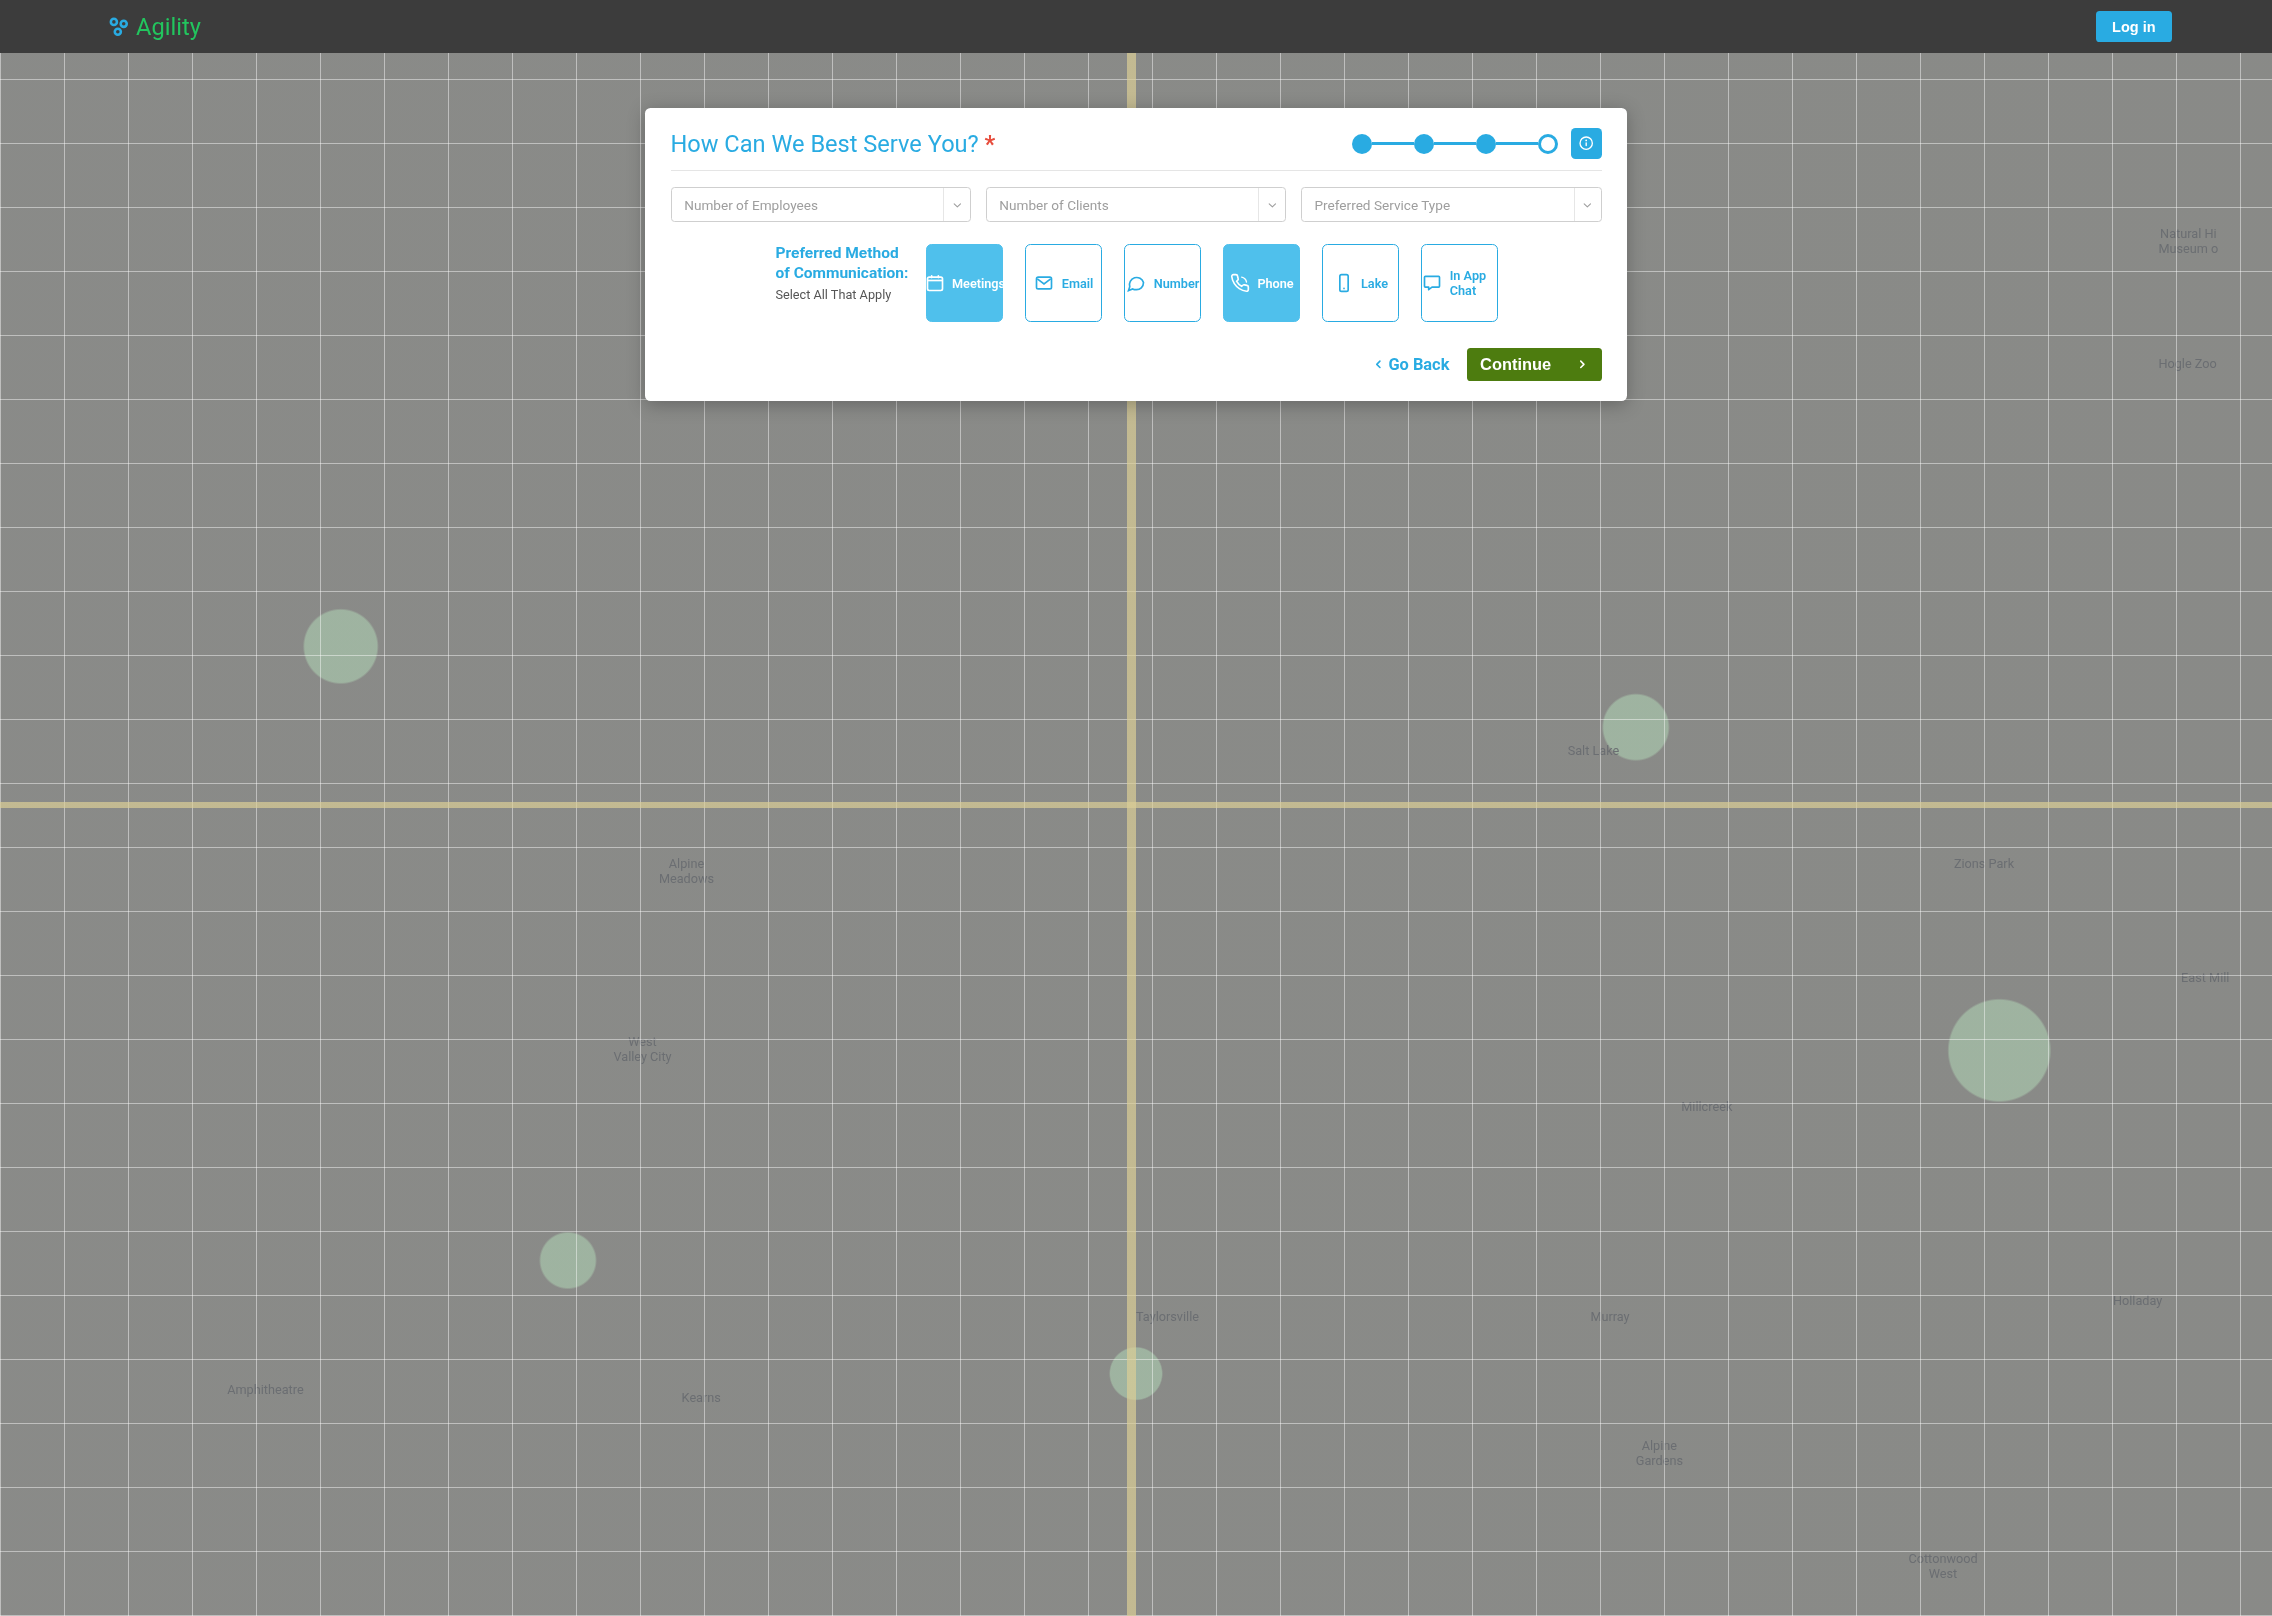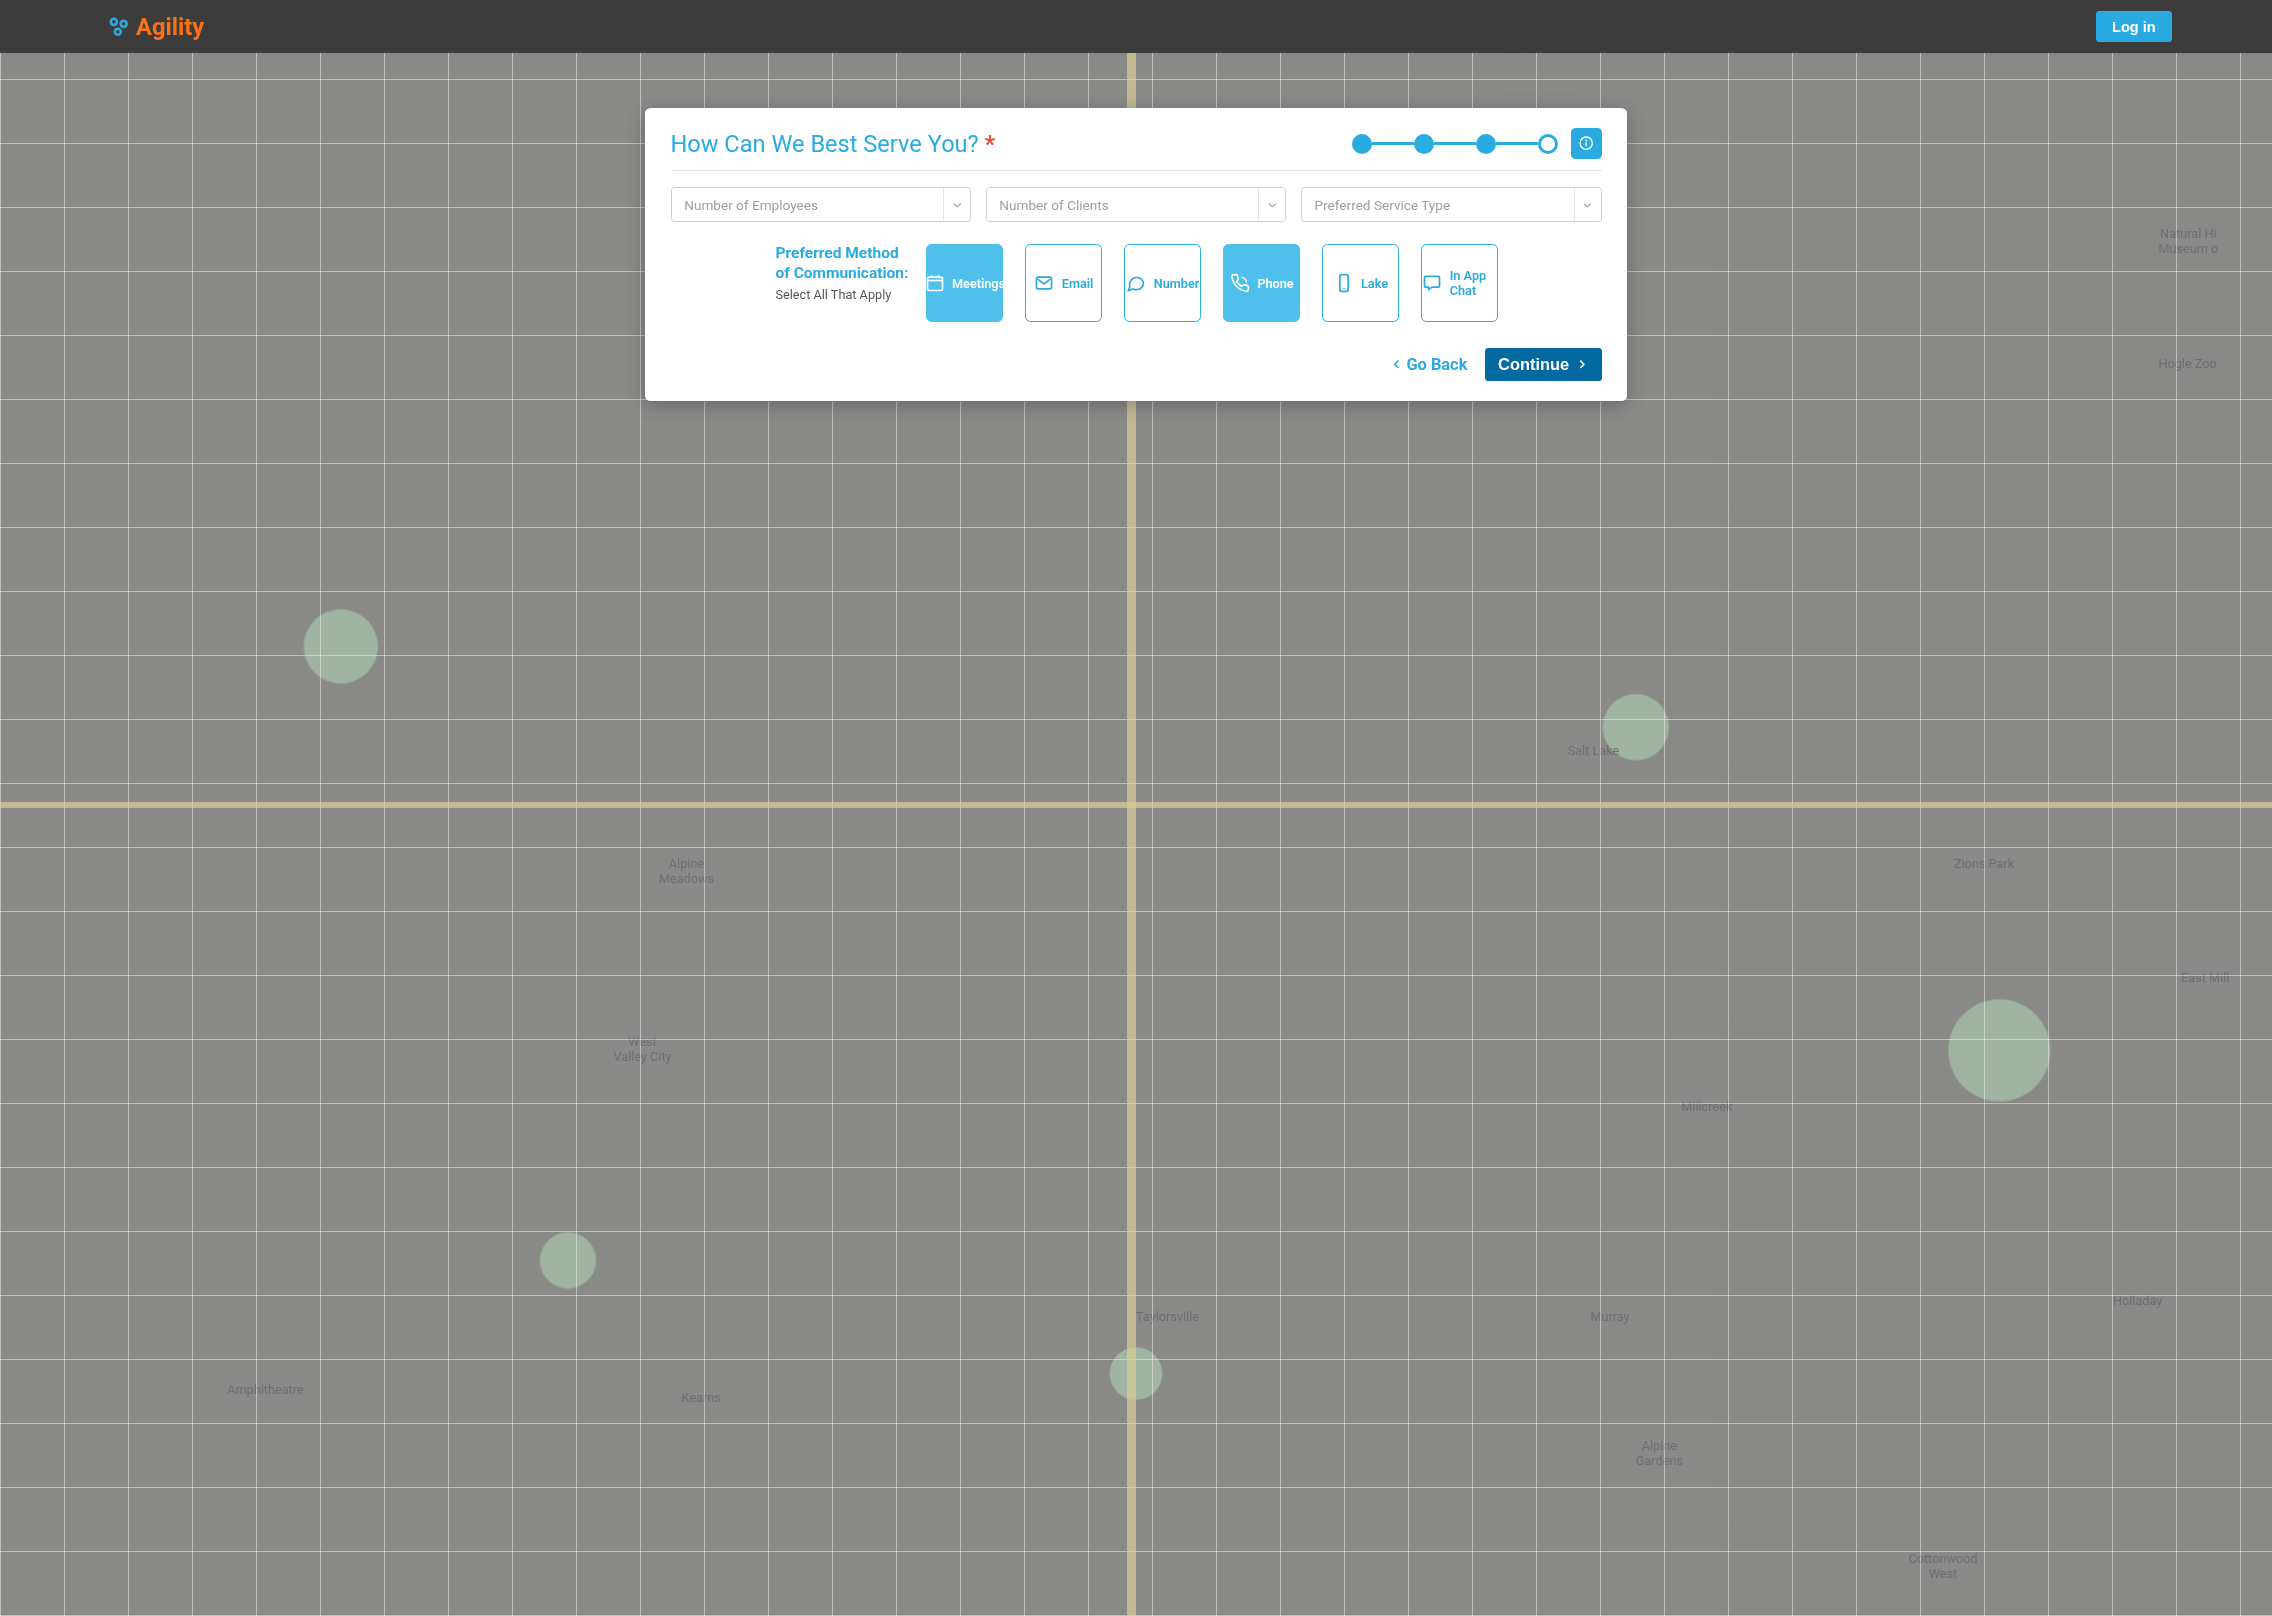--- a/index.html
+++ b/index.html
@@ -62,23 +62,23 @@
 }
 .logo {
   display: flex;
   align-items: center;
   gap: 5.5px;
 }
 .logo-mark {
   display: inline-flex;
 }
 .logo-text {
-  color: #f97316;
+  color: #22c55e;
   font-size: 23.6px;
-  font-weight: 700;
+  font-weight: 400;
 }
 .login-btn {
   background: #29abe2;
   color: #fff;
   border: none;
   padding: 7.3px 16.4px;
   font-size: 14.5px;
   font-weight: 600;
   border-radius: 3.6px;
   cursor: pointer;
@@ -225,30 +225,30 @@
 .go-back {
   color: #29abe2;
   font-size: 16.4px;
   font-weight: 700;
   display: inline-flex;
   align-items: center;
   gap: 3.6px;
   cursor: pointer;
 }
 .continue {
-  background: #0369a1;
+  background: #4d7c0f;
   color: #fff;
   border: none;
   border-radius: 3.6px;
   font-size: 16.4px;
   font-weight: 700;
   padding: 7.3px 12.7px;
   display: inline-flex;
   align-items: center;
-  gap: 7px;
+  gap: 25px;
   cursor: pointer;
 }
 </style>
 </head>
 <body>
 
 <div class="map-bg">
   <span class="map-label" style="top:8%; left:51%;">Agricultural
 Park</span>
   <span class="map-label" style="top:22%; left:95%;">Hogle Zoo</span>

